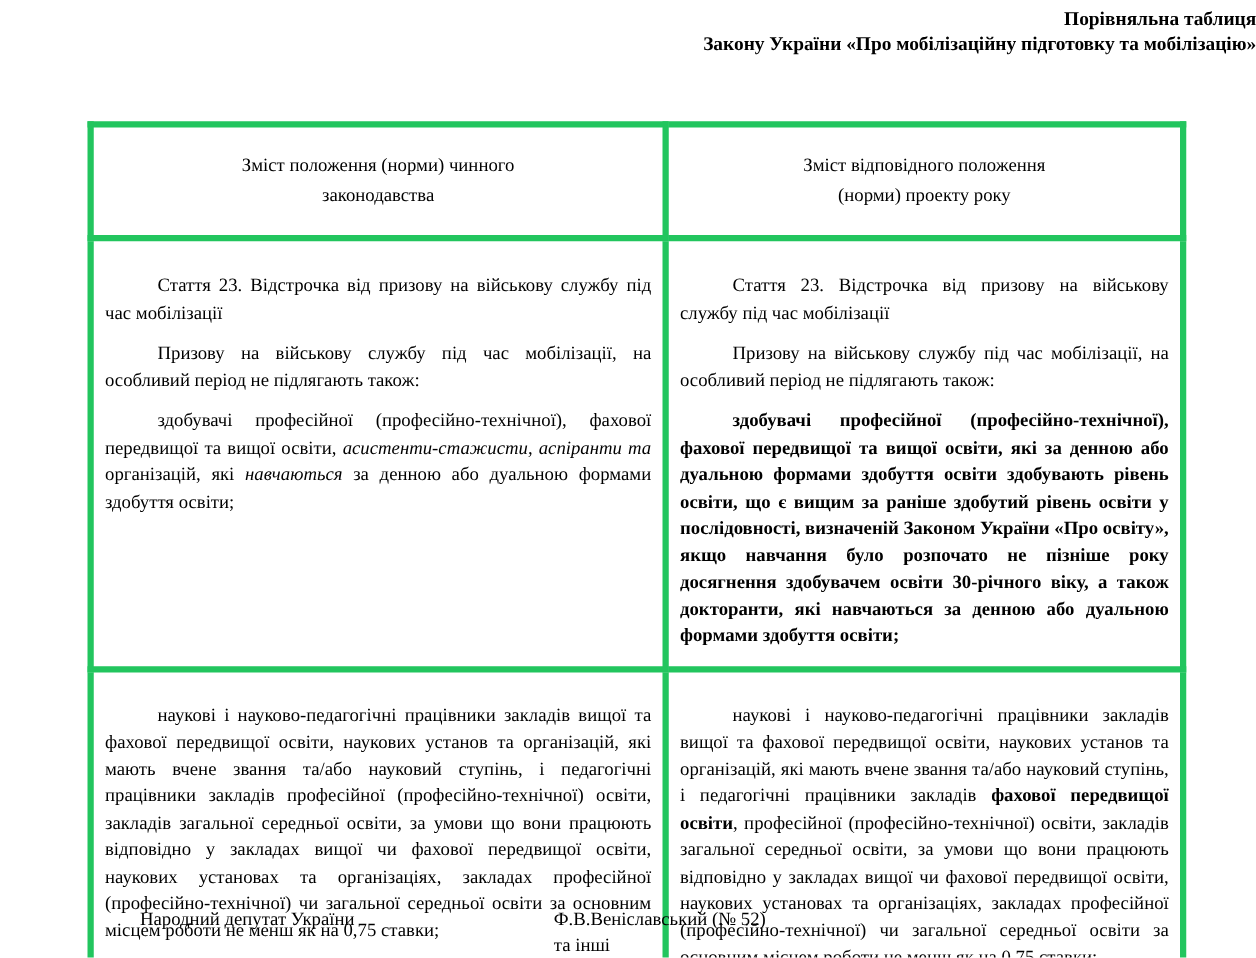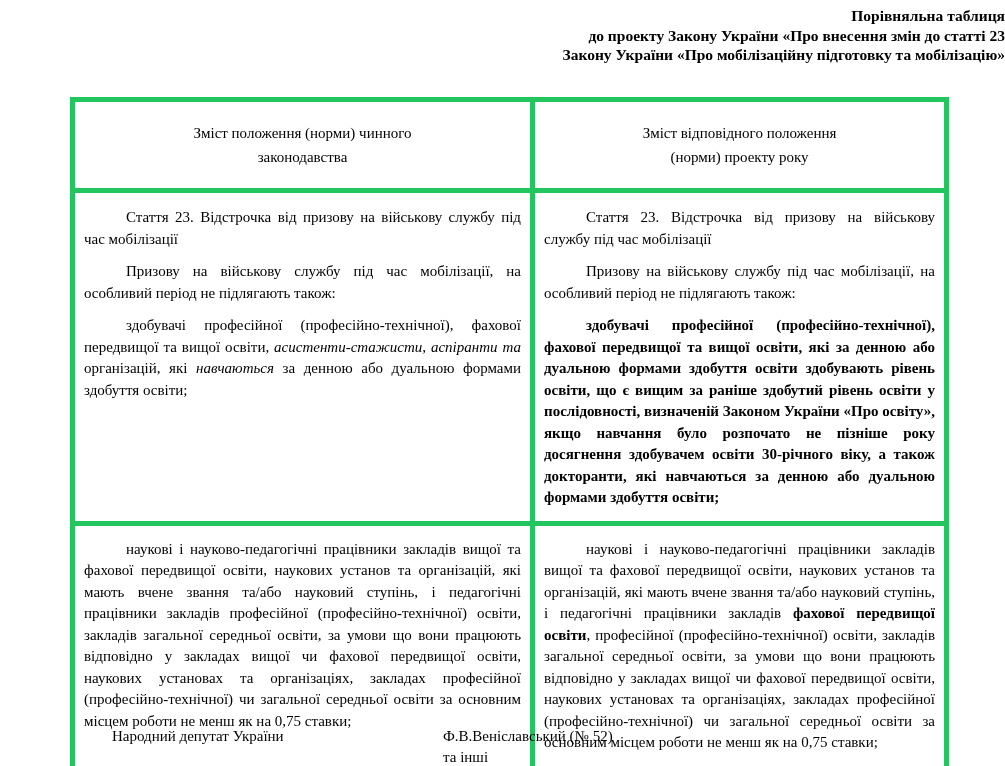--- a/index.html
+++ b/index.html
@@ -69,21 +69,21 @@
 
   .cell-body {
     padding: 10px 9px 12px 9px;
     font-size: 15px;
     line-height: 21.5px;
     text-align: justify;
     text-justify: inter-word;
     hyphens: none;
   }
   .cell-body p {
-    margin: 4px 0 0 0;
+    margin: 16px 0 0 0;
     text-indent: 42px;
   }
   .cell-body p + p {
     margin-top: 11px;
   }
 
   em.it { font-style: italic; }
   b.bd  { font-weight: bold; }
   .p-bold { font-weight: bold; }
 
@@ -122,21 +122,20 @@
     white-space: nowrap;
   }
 </style>
 </head>
 <body>
 
 <div class="page">
 
   <div class="doc-title">
     <span class="line">Порівняльна таблиця</span>
-    <span class="line">до проекту Закону України «Про внесення змін до статті 23</span>
     <span class="line">Закону України «Про мобілізаційну підготовку та мобілізацію»</span>
   </div>
 
   <table class="cmp-table">
     <colgroup>
       <col class="c1">
       <col class="c2">
     </colgroup>
     <thead>
       <tr>

